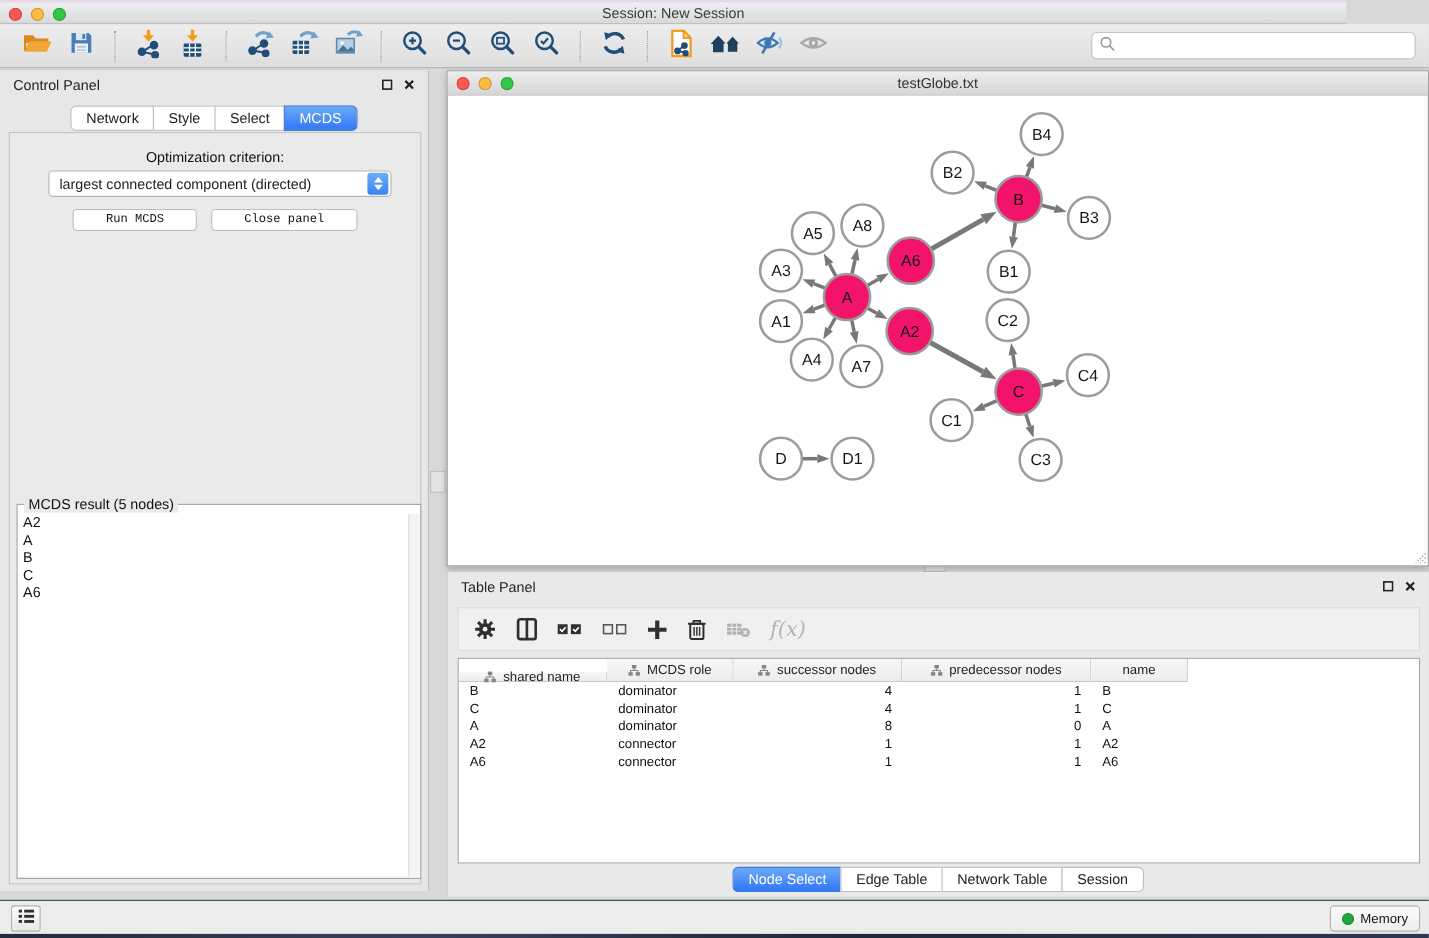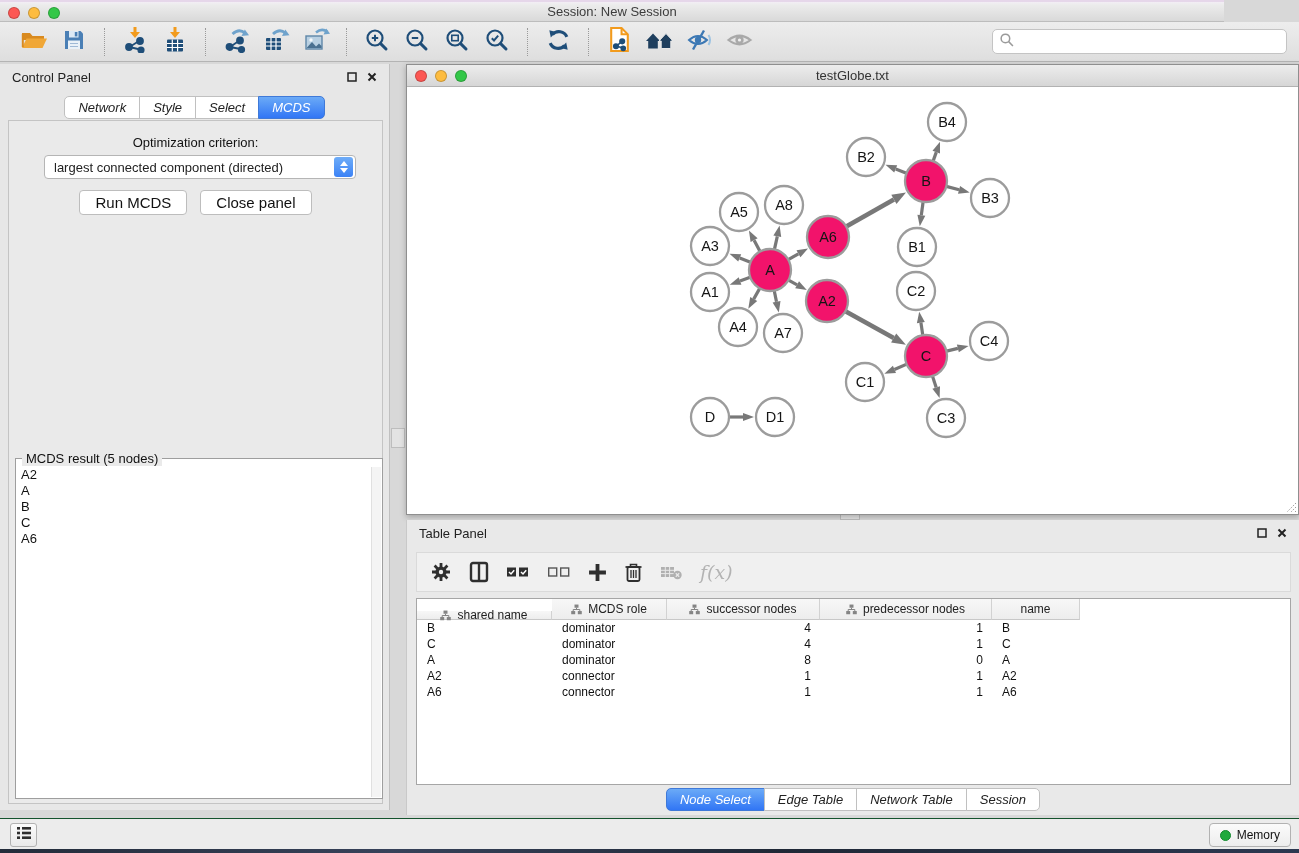--- a/index.html
+++ b/index.html
@@ -31,37 +31,37 @@
   
   .panel-head { height:26px; display:flex; align-items:center; font-size:13px; color:#222; }
   .panel-head .ph-title { margin-left:12px; }
   .panel-head .ph-icons { margin-left:auto; margin-right:12px; display:flex; gap:10px; align-items:center; }
 
   
   #control-panel { left:0; top:64px; width:390px; height:746px; background:#e7e7e7;
     border-right:1px solid #c0c0c0; }
   #cp-tabs { position:absolute; left:0; top:32px; width:100%; display:flex; justify-content:center; }
   .seg-tab { background:#fff; border:1px solid #c0c0c0; padding:3px 13px; font-size:13px;
-    margin-left:-1px; color:#222;font-style:italic; }
+    margin-left:-1px; color:#222; }
   .seg-tab:first-child { border-radius:5px 0 0 5px; margin-left:0; }
   .seg-tab:last-child { border-radius:0 5px 5px 0; }
   .seg-tab.active { background:linear-gradient(#6baaf7,#3176f5); border-color:#3f79d8; color:#fff; }
   #cp-body { position:absolute; left:8px; top:56px; width:375px; height:684px;
     background:#eaeaea; border:1px solid #c4c4c4; }
   #opt-label { position:absolute; left:0; top:14px; width:100%; text-align:center; font-size:13px; color:#111; }
   #opt-select { position:absolute; left:35px; top:34px; width:312px; height:24px; background:#fff;
     border:1px solid #b5b5b5; border-radius:4px; display:flex; align-items:center; font-size:13px; }
   #opt-select .sel-text { padding-left:9px; flex:1; white-space:nowrap; overflow:hidden; }
   #opt-select .sel-stepper { width:19px; height:20px; margin-right:2px; border-radius:3px;
     background:linear-gradient(#6fadf8,#3b82f6); display:flex; flex-direction:column;
     align-items:center; justify-content:center; gap:2px; }
   .chev-up { width:0; height:0; border-left:4px solid transparent; border-right:4px solid transparent; border-bottom:5px solid #fff; }
   .chev-down { width:0; height:0; border-left:4px solid transparent; border-right:4px solid transparent; border-top:5px solid #fff; }
   #cp-buttons { position:absolute; left:0; top:69px; width:100%; display:flex; justify-content:center; gap:13px; }
-  .cp-btn { background:#fff; border:1px solid #bdbdbd; border-radius:4px; padding:3px 15px; font-size:15px; color:#111; }
+  .cp-btn { background:#fff; border:1px solid #bdbdbd; border-radius:4px; padding:3px 29px; font-size:11px; color:#111;font-family:Liberation Mono, monospace; }
   #mcds-fieldset { position:absolute; left:6px; top:337px; width:368px; height:341px;
     border:1px solid #9e9e9e; background:#fff; }
   #mcds-legend { position:absolute; left:6px; top:-8px; background:#eaeaea; padding:0 4px; font-size:13px; color:#111; }
   #mcds-list { position:absolute; left:1px; top:8px; right:11px; bottom:1px; overflow:hidden; }
   #mcds-list .mcds-item { font-size:13px; line-height:16px; padding-left:4px; color:#111; }
   #mcds-scroll { position:absolute; top:8px; right:1px; width:10px; bottom:1px;
     background:#f4f4f4; border-left:1px solid #e0e0e0; }
 
   
   #net-window { left:406px; top:64px; width:893px; height:451px; background:#fff;

